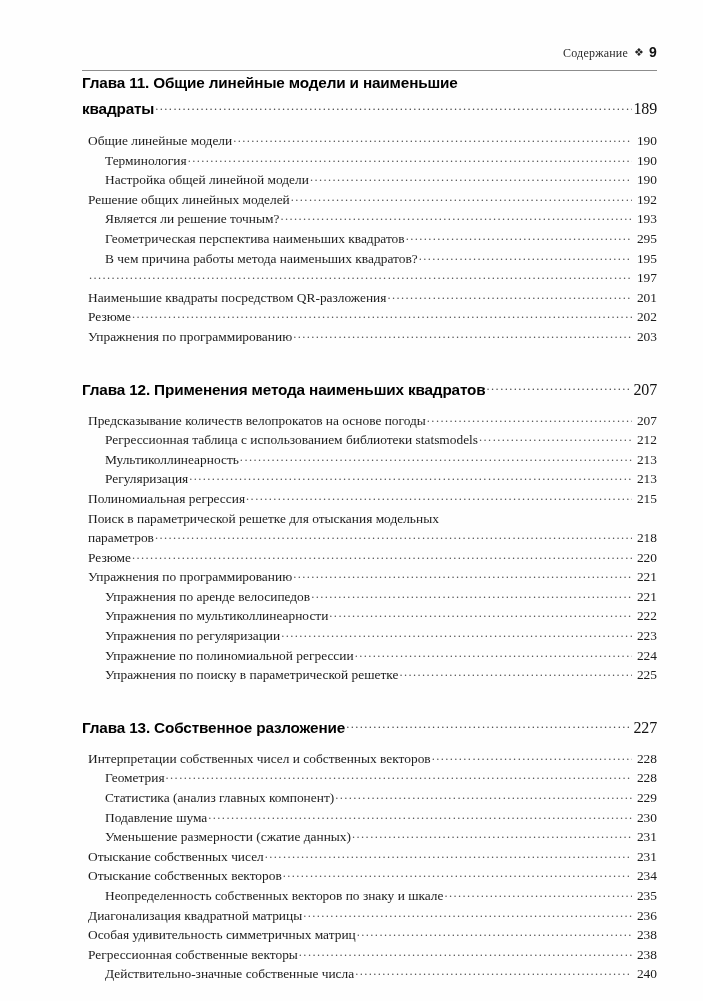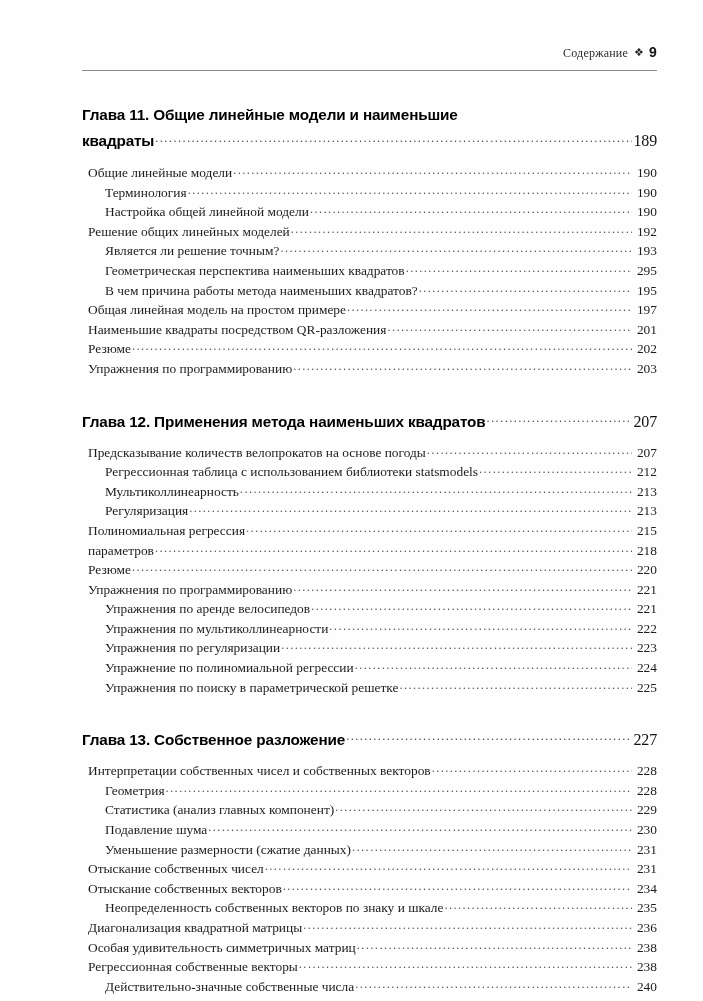--- a/index.html
+++ b/index.html
@@ -63,21 +63,21 @@
     top: 70px;
     width: 575px;
     height: 1px;
     background: #8c8c8c;
   }
 
   
   .toc {
     position: absolute;
     left: 82px;
-    top: 102px;
+    top: 70px;
     width: 575px;
   }
 
   .chapter-block { margin-bottom: 0; }
   .chapter-gap { height: 30px; }
 
   
   .chap-row {
     display: flex;
     align-items: flex-end;
@@ -215,21 +215,20 @@
           <span class="e-text">Геометрическая перспектива наименьших квадратов</span>
           <span class="leader">...................................................................................................................................................................</span>
           <span class="pnum">295</span>
         </div>
         <div class="entry lvl2">
           <span class="e-text">В чем причина работы метода наименьших квадратов?</span>
           <span class="leader">...................................................................................................................................................................</span>
           <span class="pnum">195</span>
         </div>
         <div class="entry lvl1">
-          <span class="e-text">Общая линейная модель на простом примере</span>
           <span class="leader">...................................................................................................................................................................</span>
           <span class="pnum">197</span>
         </div>
         <div class="entry lvl1">
           <span class="e-text">Наименьшие квадраты посредством QR-разложения</span>
           <span class="leader">...................................................................................................................................................................</span>
           <span class="pnum">201</span>
         </div>
         <div class="entry lvl1">
           <span class="e-text">Резюме</span>
@@ -268,20 +267,21 @@
         <div class="entry lvl2">
           <span class="e-text">Регуляризация</span>
           <span class="leader">...................................................................................................................................................................</span>
           <span class="pnum">213</span>
         </div>
         <div class="entry lvl1">
           <span class="e-text">Полиномиальная регрессия</span>
           <span class="leader">...................................................................................................................................................................</span>
           <span class="pnum">215</span>
         </div>
+        <div class="entry-wrap-first">Поиск в параметрической решетке для отыскания модельных</div>
         <div class="entry lvl1">
           <span class="e-text">параметров</span>
           <span class="leader">...................................................................................................................................................................</span>
           <span class="pnum">218</span>
         </div>
         <div class="entry lvl1">
           <span class="e-text">Резюме</span>
           <span class="leader">...................................................................................................................................................................</span>
           <span class="pnum">220</span>
         </div>

